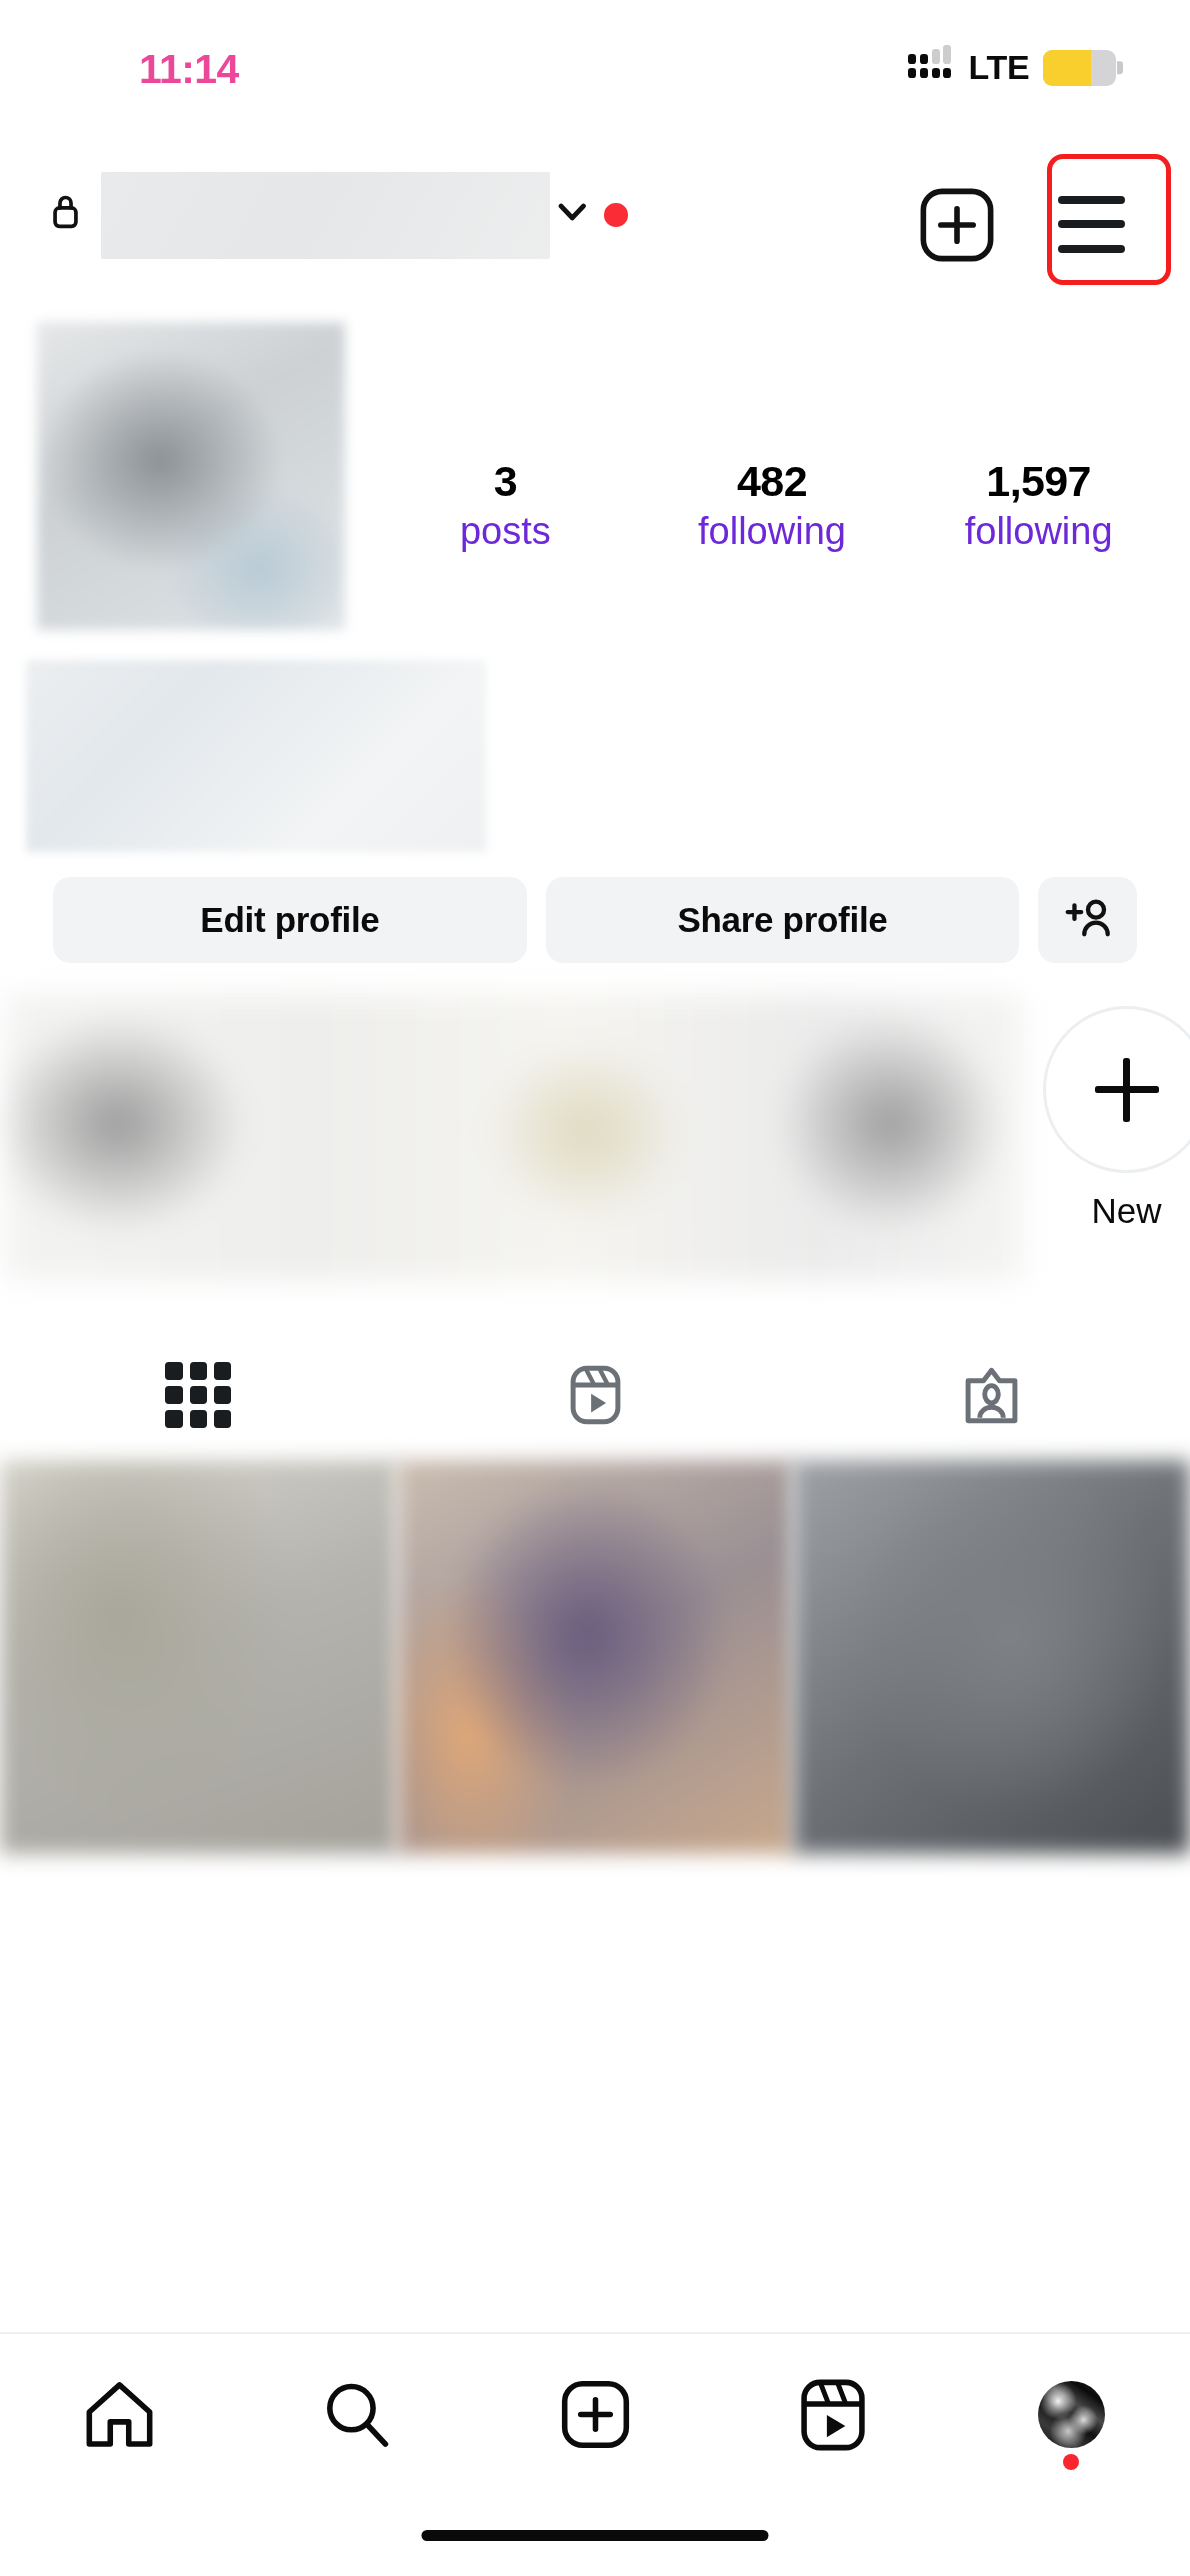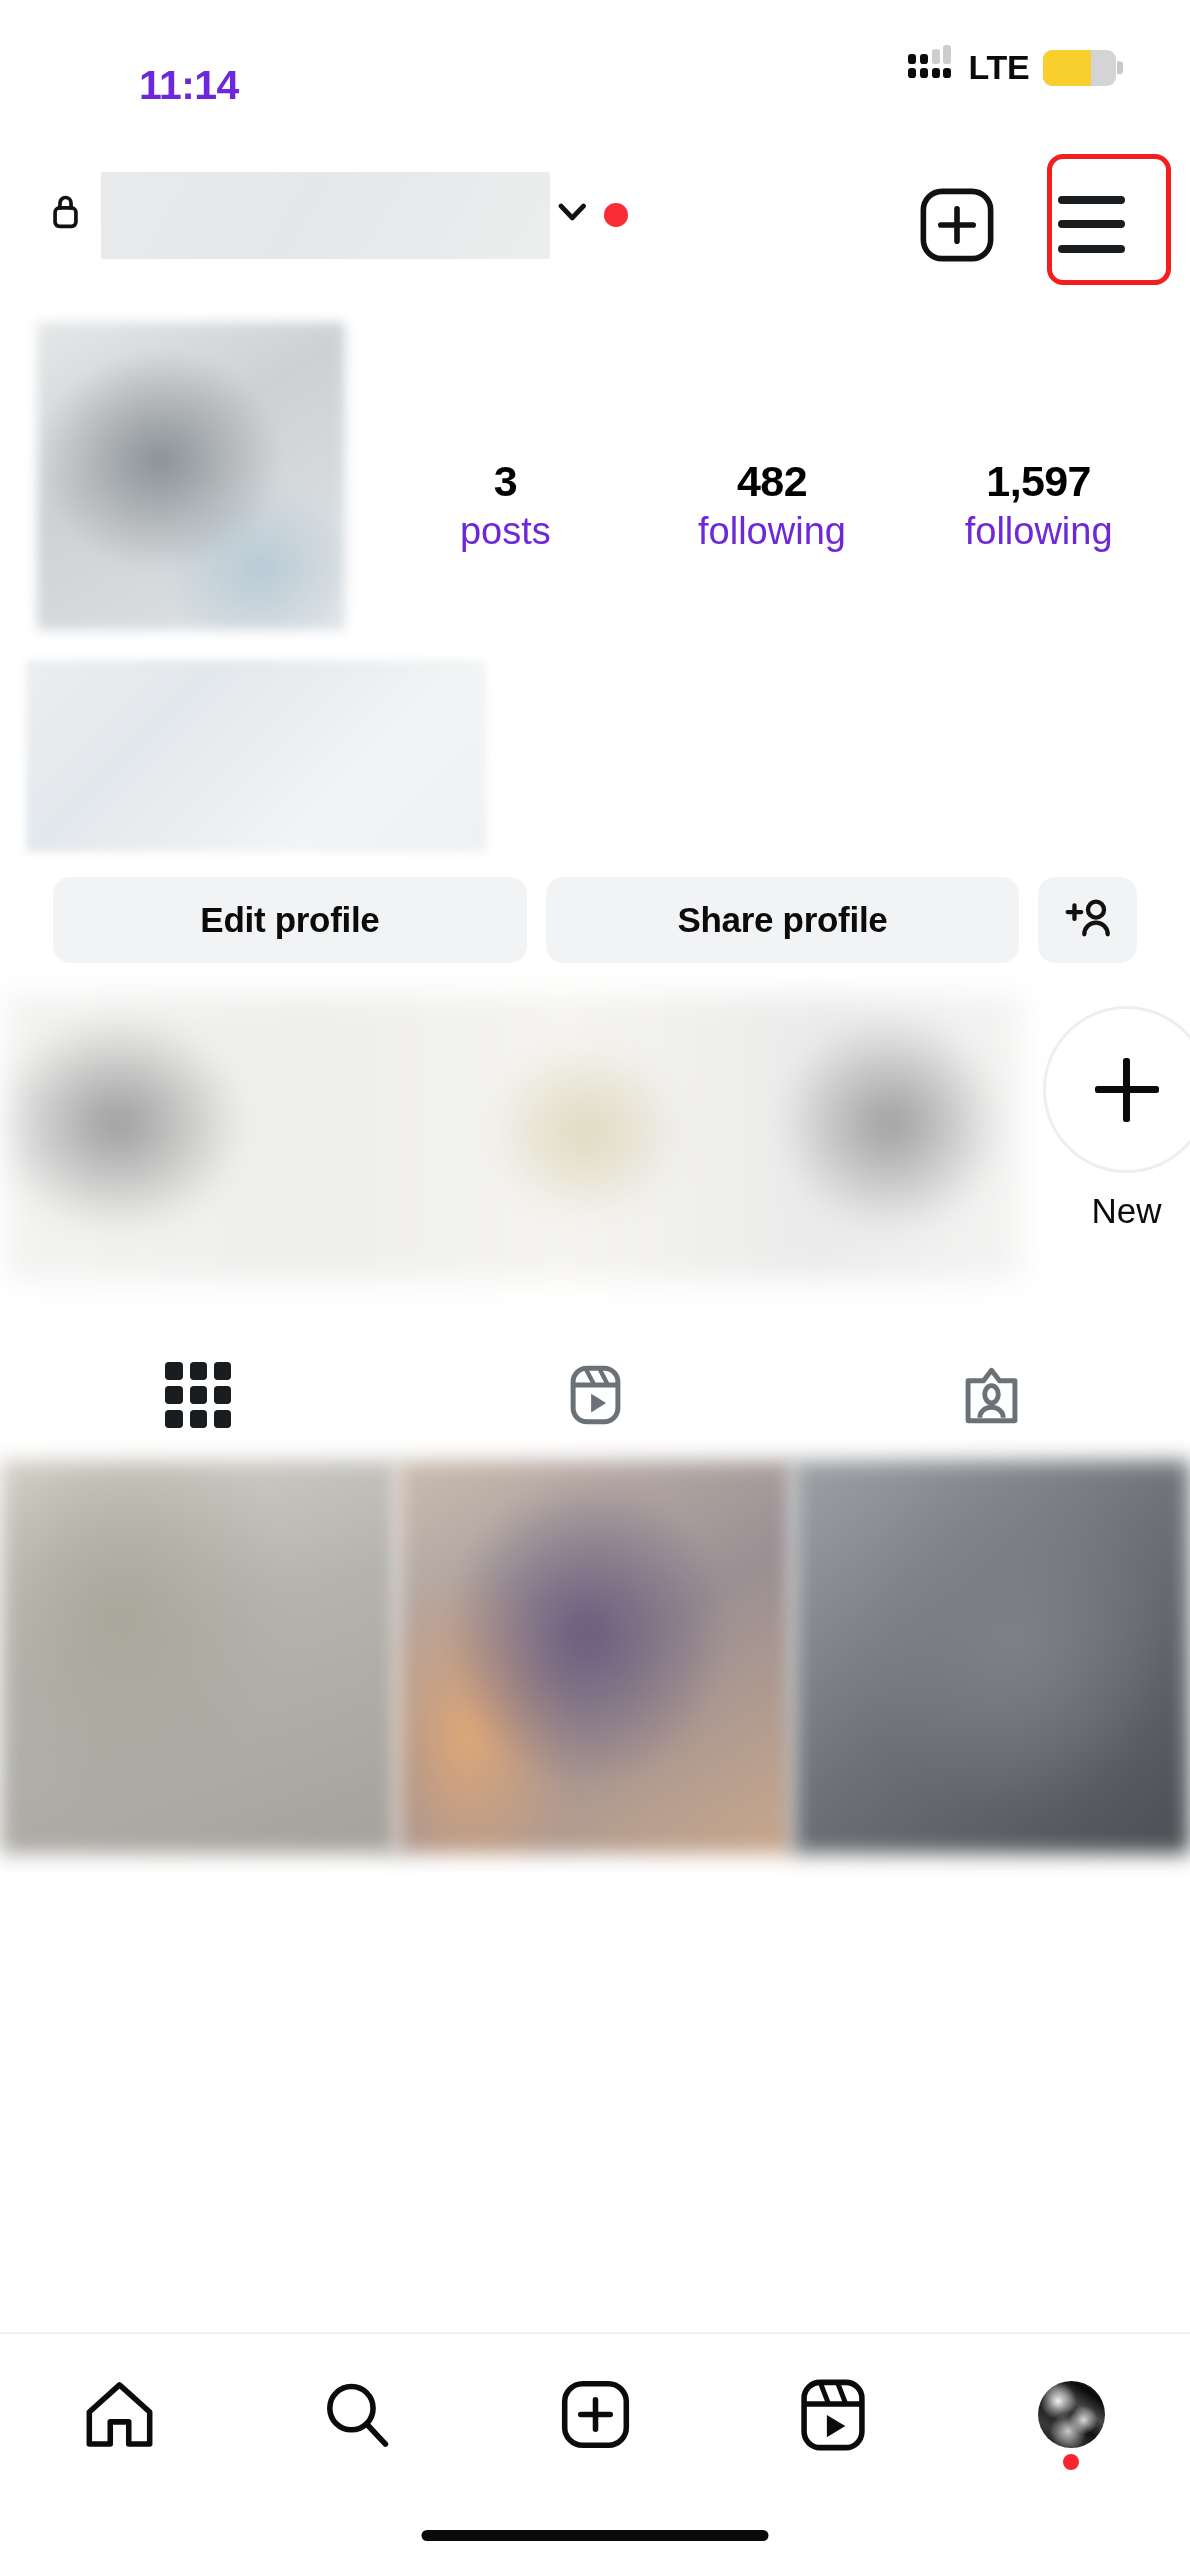--- a/index.html
+++ b/index.html
@@ -17,23 +17,22 @@
     background:#ffffff;
   }
 
   
   .status-bar {
     position:absolute; top:0; left:0;
     width:1190px; height:115px;
   }
   .status-time {
     position:absolute; left:139px; top:46px;
-    font-size:41px; font-weight:700; color:#6d28d9;
+    font-size:41px; font-weight:700; color:#ec4899;
     letter-spacing:-0.6px;
-    margin-top:16px;
   }
   .status-right {
     position:absolute; right:74px; top:48px;
     display:flex; align-items:center; gap:13.6px;padding-left:40px;
   }
   .cell-dots {
     position:relative; width:47px; height:37px;
   }
   .cell-dots i {
     position:absolute; display:block;

